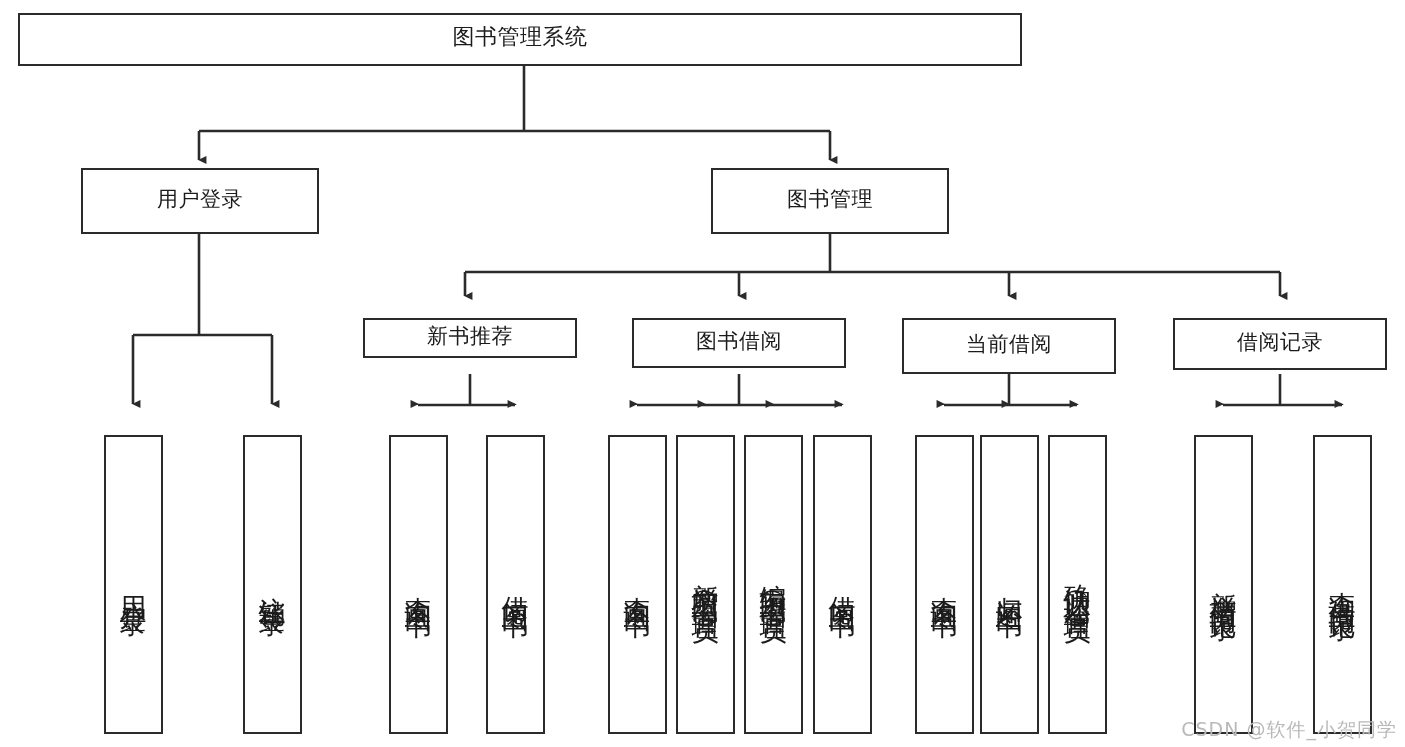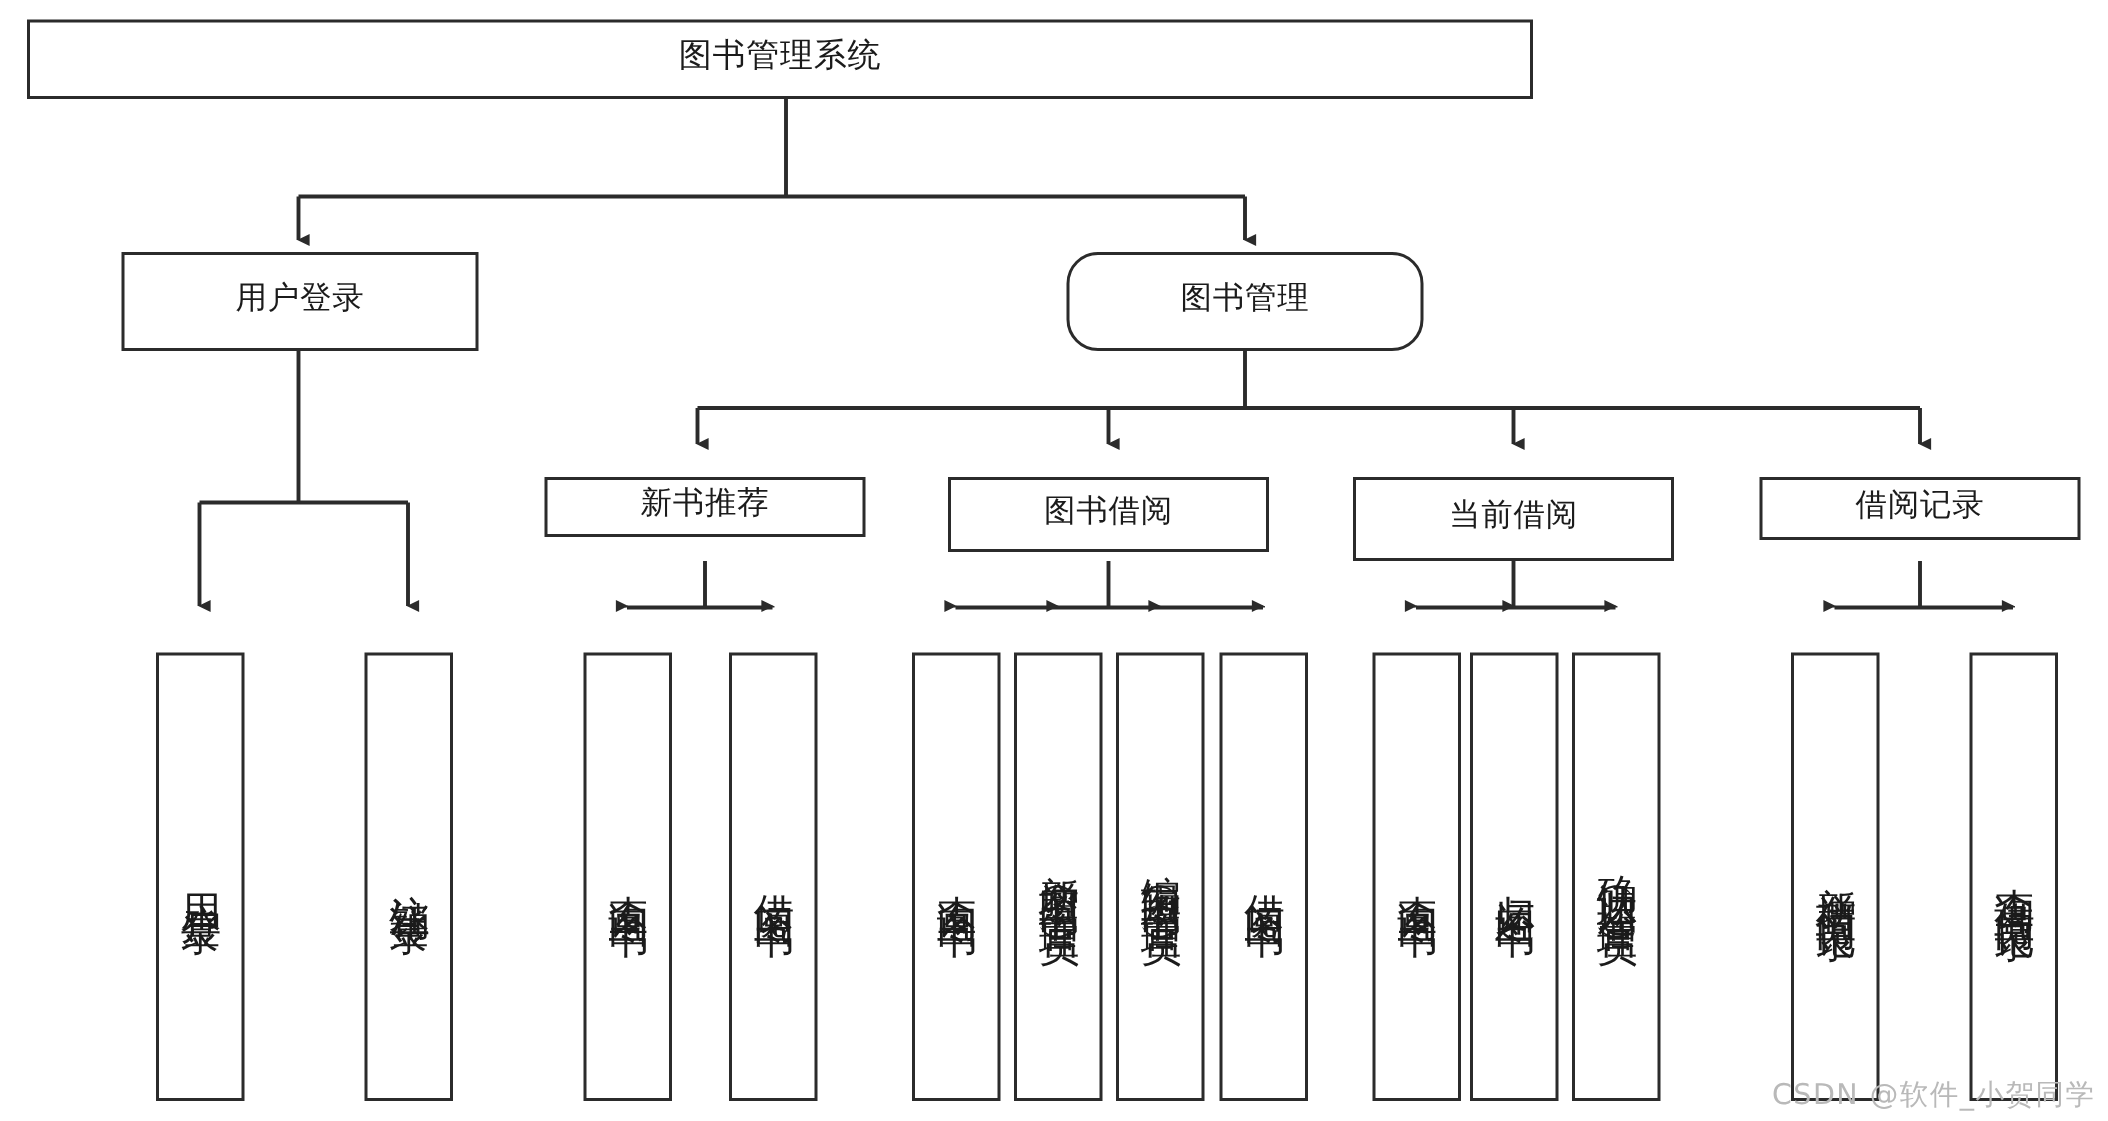--- a/index.html
+++ b/index.html
@@ -136,34 +136,34 @@
     </g>
   </svg>
 
   <div class="node root horiz" style="left:18px;top:13px;width:1004px;height:53px;">
     <span class="label">图书管理系统</span>
   </div>
 
   <div class="node horiz" style="left:81px;top:168px;width:238px;height:66px;">
     <span class="label">用户登录</span>
   </div>
-  <div class="node horiz" style="left:711px;top:168px;width:238px;height:66px;border-radius:21px;">
+  <div class="node horiz" style="left:711px;top:168px;width:238px;height:66px;">
     <span class="label">图书管理</span>
   </div>
 
   <div class="node horiz" style="left:363px;top:318px;width:214px;height:40px;">
     <span class="label">新书推荐</span>
   </div>
   <div class="node horiz" style="left:632px;top:318px;width:214px;height:50px;">
     <span class="label">图书借阅</span>
   </div>
   <div class="node horiz" style="left:902px;top:318px;width:214px;height:56px;">
     <span class="label">当前借阅</span>
   </div>
-  <div class="node horiz" style="left:1173px;top:318px;width:214px;height:42px;align-items:center;">
+  <div class="node horiz" style="left:1173px;top:318px;width:214px;height:52px;align-items:center;">
     <span class="label">借阅记录</span>
   </div>
 
   <div class="node leaf" style="left:104px;top:435px;width:59px;height:299px;"></div>
   <div class="node leaf" style="left:243px;top:435px;width:59px;height:299px;"></div>
 
   <div class="node leaf" style="left:389px;top:435px;width:59px;height:299px;"></div>
   <div class="node leaf" style="left:486px;top:435px;width:59px;height:299px;"></div>
 
   <div class="node leaf" style="left:608px;top:435px;width:59px;height:299px;"></div>

